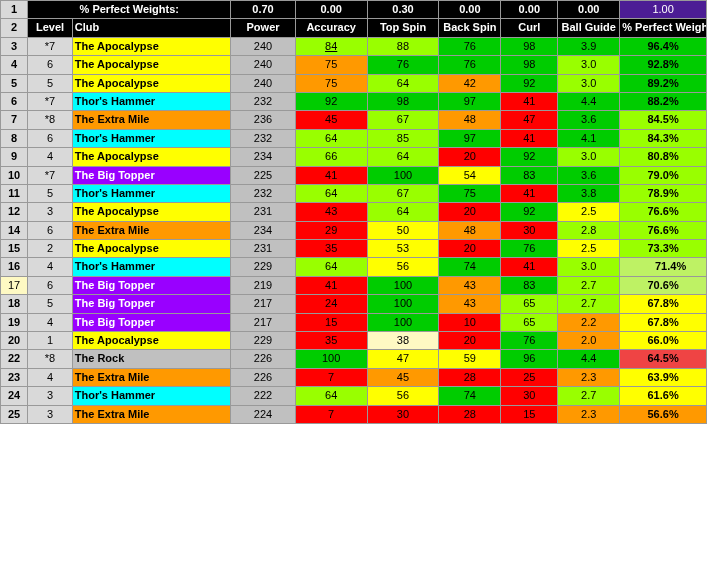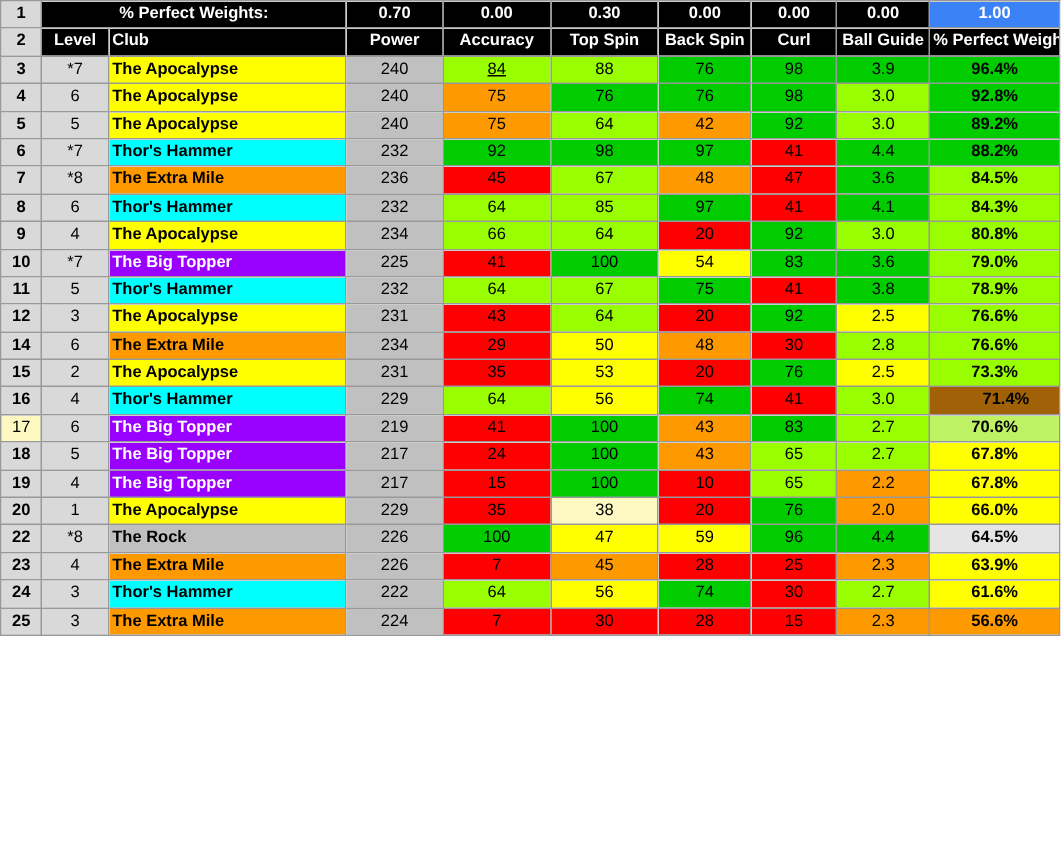--- a/index.html
+++ b/index.html
@@ -40,21 +40,21 @@
 
       <tr>
         <td style="background:#d9d9d9;font-weight:bold;">1</td>
         <td colspan="2" style="background:#000;color:#fff;font-weight:bold;text-align:center;">% Perfect Weights:</td>
         <td style="background:#000;color:#fff;font-weight:bold;">0.70</td>
         <td style="background:#000;color:#fff;font-weight:bold;">0.00</td>
         <td style="background:#000;color:#fff;font-weight:bold;">0.30</td>
         <td style="background:#000;color:#fff;font-weight:bold;">0.00</td>
         <td style="background:#000;color:#fff;font-weight:bold;">0.00</td>
         <td style="background:#000;color:#fff;font-weight:bold;">0.00</td>
-        <td style="background:#3b82f6;color:#fff;font-weight:bold;">1.00</td>
+        <td style="background:#4c1d95;color:#fff;font-weight:normal;">1.00</td>
       </tr>
 
       <tr>
         <td style="background:#d9d9d9;font-weight:bold;">2</td>
         <td style="background:#000;color:#fff;font-weight:bold;">Level</td>
         <td style="background:#000;color:#fff;font-weight:bold;text-align:left;">Club</td>
         <td style="background:#000;color:#fff;font-weight:bold;text-align:center;">Power</td>
         <td style="background:#000;color:#fff;font-weight:bold;">Accuracy</td>
         <td style="background:#000;color:#fff;font-weight:bold;">Top Spin</td>
         <td style="background:#000;color:#fff;font-weight:bold;">Back Spin</td>
@@ -211,21 +211,21 @@
         <tr>
     <td style="background:#d9d9d9;font-weight:bold;">16</td>
     <td style="background:#d9d9d9;">4</td>
     <td style="background:#00ffff;color:#000000;text-align:left;font-weight:bold;">Thor's Hammer</td>
     <td style="background:#c0c0c0;">229</td>
     <td style="background:#99ff00;">64</td>
     <td style="background:#ffff00;">56</td>
     <td style="background:#00cc00;">74</td>
     <td style="background:#ff0000;">41</td>
     <td style="background:#99ff00;">3.0</td>
-    <td style="background:#a16207;font-weight:bold;padding-left:17px;">71.4%</td>
+    <td style="background:#bef264;font-weight:bold;padding-left:17px;">71.4%</td>
   </tr>
         <tr>
     <td style="background:#fef9c3;font-weight:normal;">17</td>
     <td style="background:#d9d9d9;">6</td>
     <td style="background:#9900ff;color:#ffffff;text-align:left;font-weight:bold;">The Big Topper</td>
     <td style="background:#c0c0c0;">219</td>
     <td style="background:#ff0000;">41</td>
     <td style="background:#00cc00;">100</td>
     <td style="background:#ff9900;">43</td>
     <td style="background:#00cc00;">83</td>
@@ -271,21 +271,21 @@
         <tr>
     <td style="background:#d9d9d9;font-weight:bold;">22</td>
     <td style="background:#d9d9d9;">*8</td>
     <td style="background:#c0c0c0;color:#000000;text-align:left;font-weight:bold;">The Rock</td>
     <td style="background:#c0c0c0;">226</td>
     <td style="background:#00cc00;">100</td>
     <td style="background:#ffff00;">47</td>
     <td style="background:#ffff00;">59</td>
     <td style="background:#00cc00;">96</td>
     <td style="background:#00cc00;">4.4</td>
-    <td style="background:#e5e5e5;font-weight:bold;">64.5%</td>
+    <td style="background:#ef4444;font-weight:bold;">64.5%</td>
   </tr>
         <tr>
     <td style="background:#d9d9d9;font-weight:bold;">23</td>
     <td style="background:#d9d9d9;">4</td>
     <td style="background:#ff9900;color:#000000;text-align:left;font-weight:bold;">The Extra Mile</td>
     <td style="background:#c0c0c0;">226</td>
     <td style="background:#ff0000;">7</td>
     <td style="background:#ff9900;">45</td>
     <td style="background:#ff0000;">28</td>
     <td style="background:#ff0000;">25</td>

